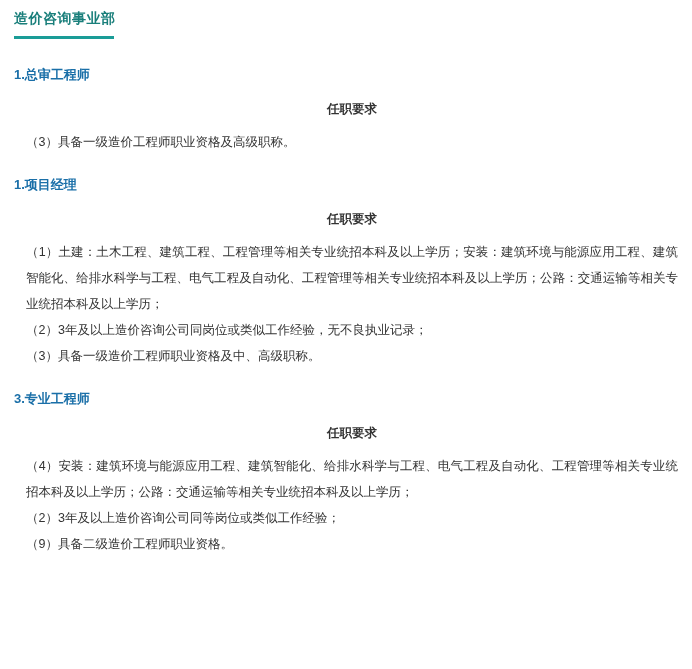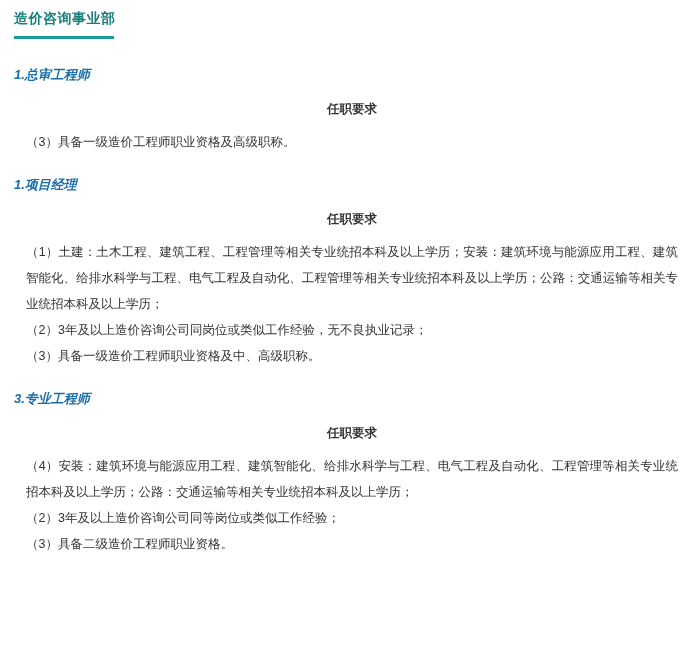--- a/index.html
+++ b/index.html
@@ -41,21 +41,20 @@
   }
   .section {
     margin-top: 20px;
   }
   .section-title {
     font-size: 13px;
     font-weight: bold;
     color: #1a6fa8;
     line-height: 20px;
     margin-bottom: 14px;
-    font-style: italic;
   }
   .subsection-title {
     font-size: 12.5px;
     font-weight: bold;
     color: #333333;
     line-height: 20px;
     margin-bottom: 10px;
     padding-left: 12px;
     text-align: center;
   }
@@ -89,16 +88,16 @@
     <div class="req-item">（1）土建：土木工程、建筑工程、工程管理等相关专业统招本科及以上学历；安装：建筑环境与能源应用工程、建筑智能化、给排水科学与工程、电气工程及自动化、工程管理等相关专业统招本科及以上学历；公路：交通运输等相关专业统招本科及以上学历；</div>
     <div class="req-item">（2）3年及以上造价咨询公司同岗位或类似工作经验，无不良执业记录；</div>
     <div class="req-item">（3）具备一级造价工程师职业资格及中、高级职称。</div>
   </div>
 
   <div class="section">
     <div class="section-title">3.专业工程师</div>
     <div class="subsection-title">任职要求</div>
     <div class="req-item">（4）安装：建筑环境与能源应用工程、建筑智能化、给排水科学与工程、电气工程及自动化、工程管理等相关专业统招本科及以上学历；公路：交通运输等相关专业统招本科及以上学历；</div>
     <div class="req-item">（2）3年及以上造价咨询公司同等岗位或类似工作经验；</div>
-    <div class="req-item">（3）具备二级造价工程师职业资格。</div>
+    <div class="req-item">（9）具备二级造价工程师职业资格。</div>
   </div>
 
 </div>
 
 </body></html>

